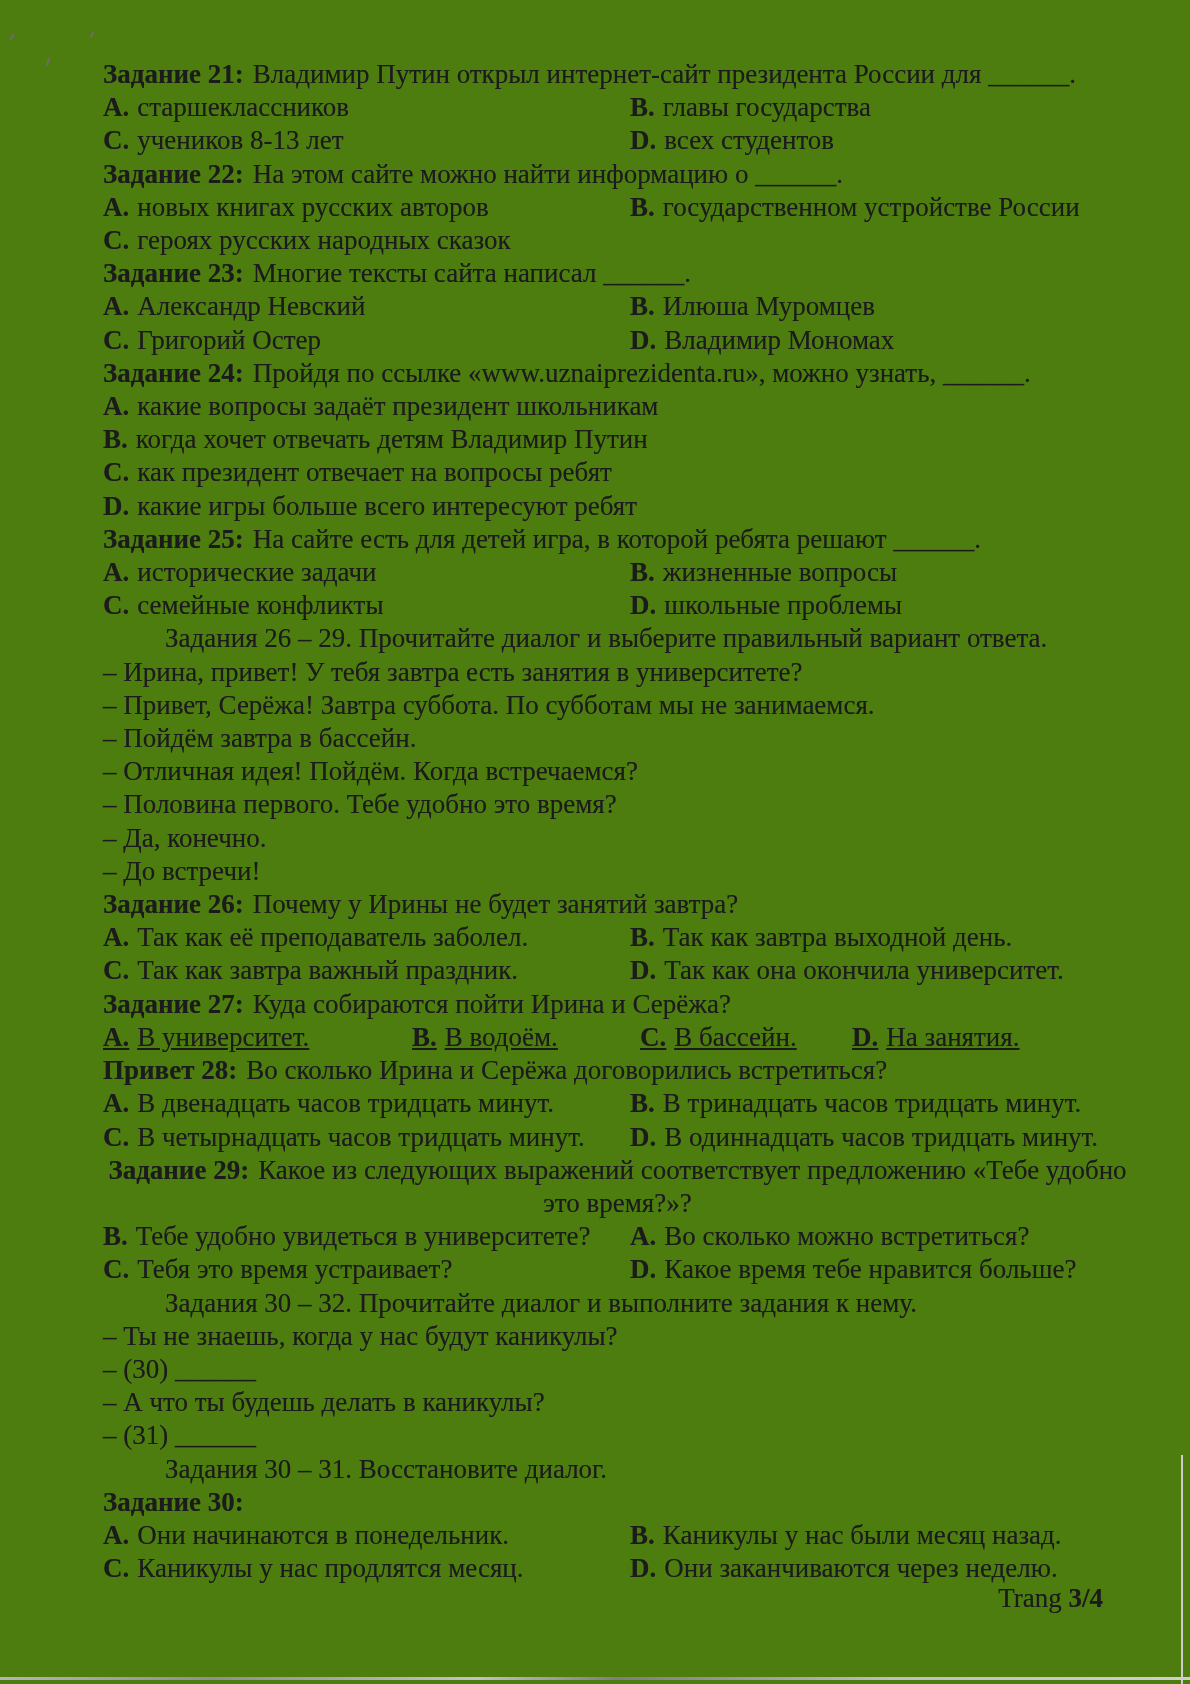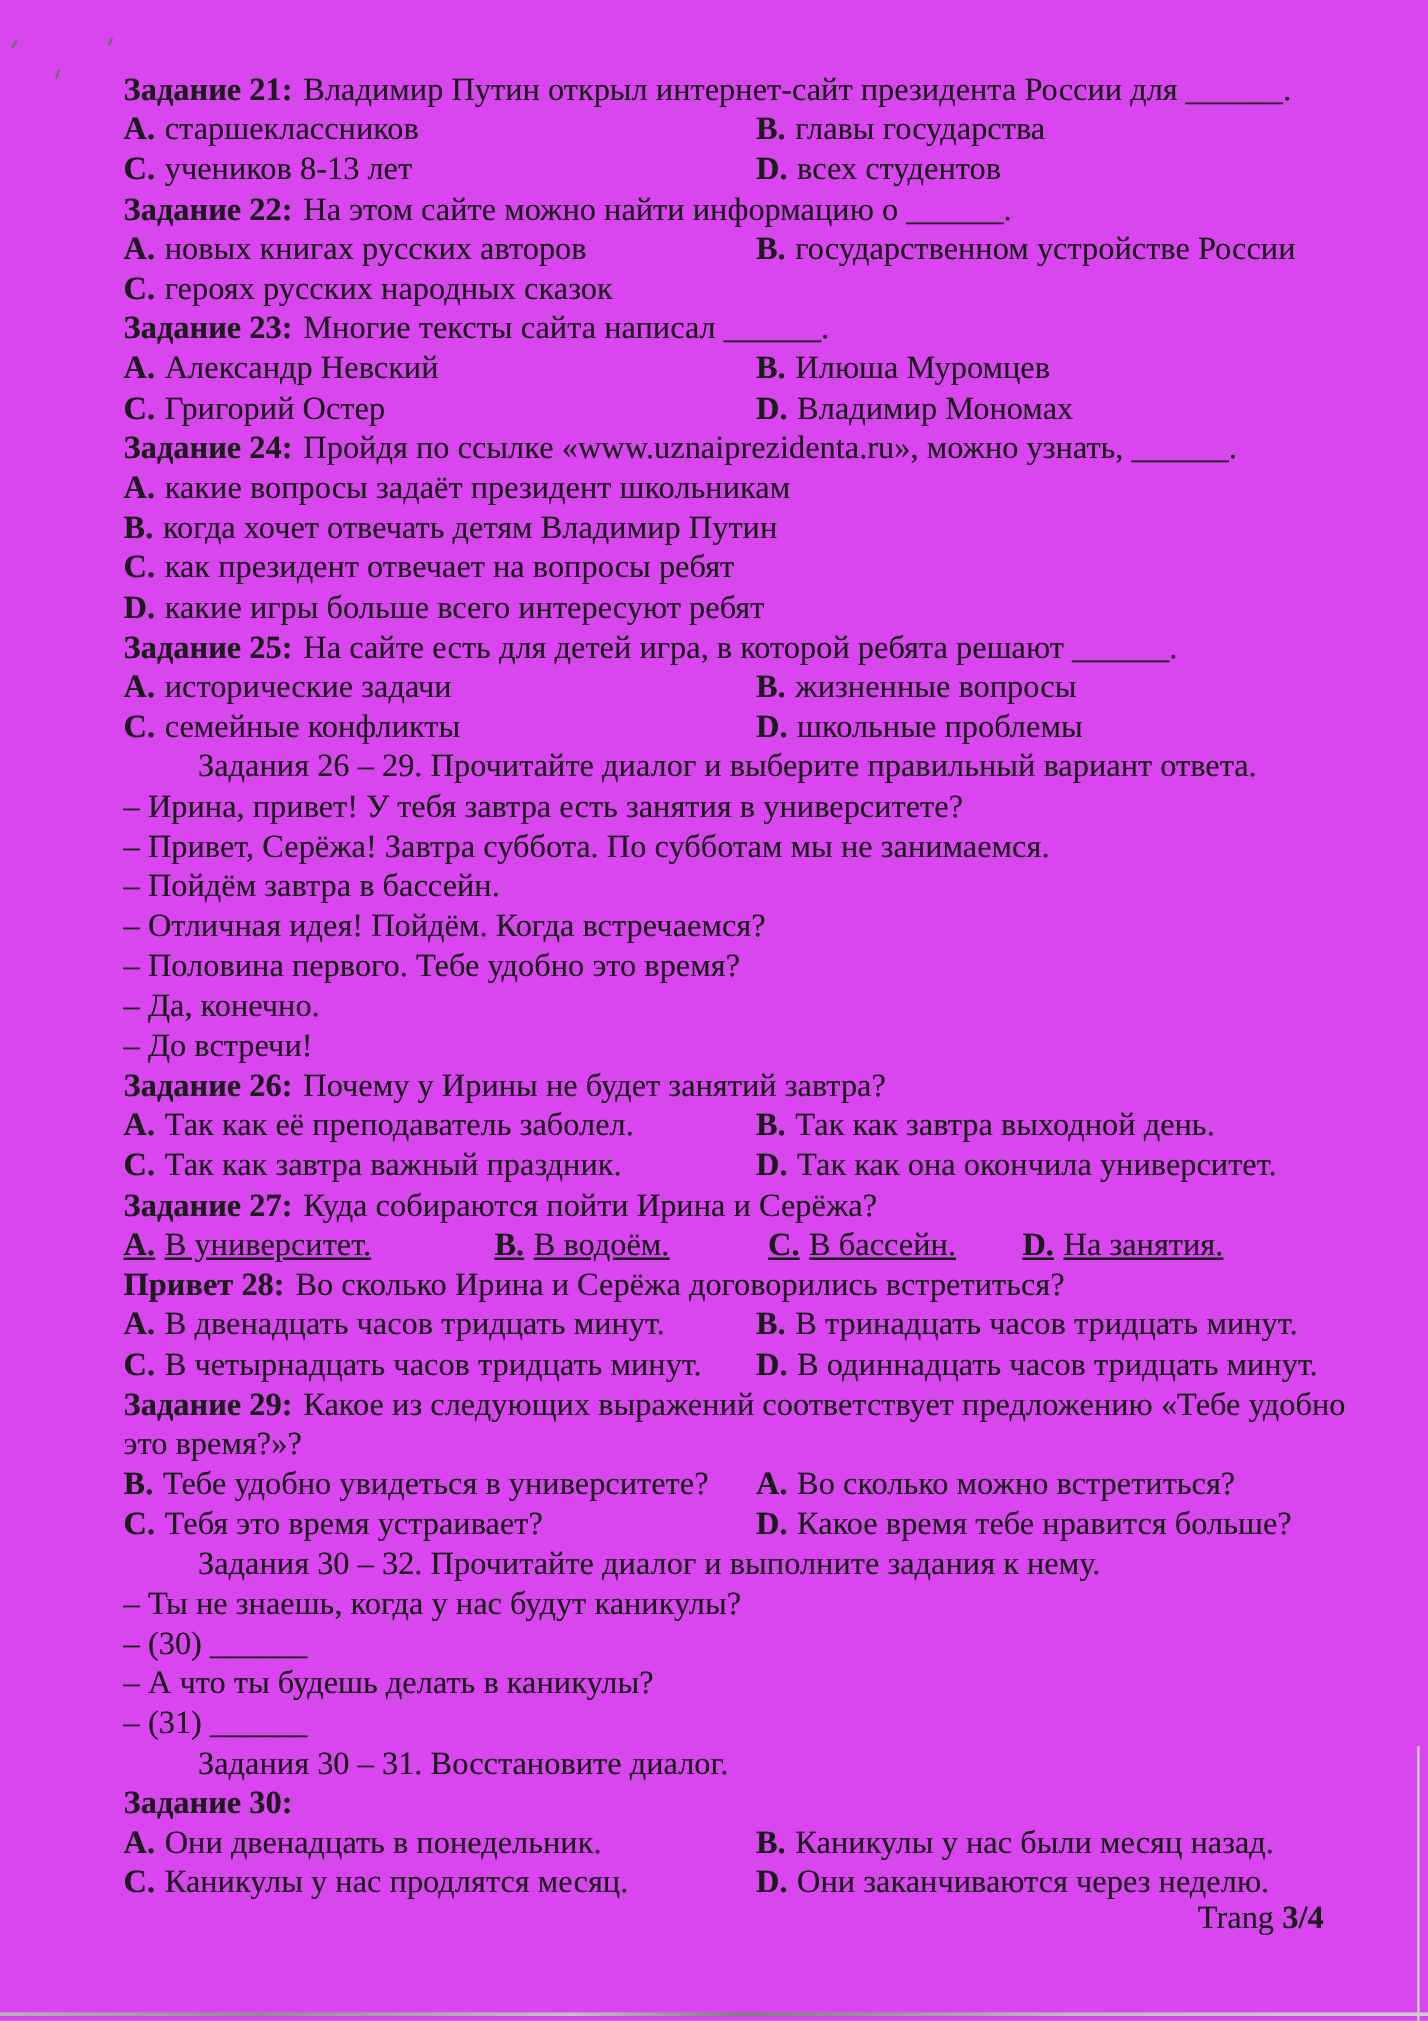--- a/index.html
+++ b/index.html
@@ -5,31 +5,31 @@
   html,body{margin:0;padding:0;}
   body{
     width:1190px;height:1684px;
     background:#ffffff;
     font-family:"Liberation Serif","DejaVu Serif",serif;
     color:#1b1b1b;
     position:relative;
     overflow:hidden;
   }
   .page{
-    position:absolute;inset:0;background:#d946ef;
+    position:absolute;inset:0;background:#4d7c0f;
   }
   .content{
     position:absolute;
     left:103px;top:58px;right:58px;
     font-size:27px;
     line-height:33.2px;
     text-shadow:0 0 .5px rgba(45,45,45,.6);
   }
   .line{white-space:nowrap;min-height:33.2px;}
-  .line.wrap{white-space:normal;}
+  .line.wrap{white-space:normal;text-align:center;}
   .qlabel{font-weight:bold;margin-right:9px;}
   .heading{font-weight:normal;padding-left:62px;}
   .row2{display:grid;grid-template-columns:527px 1fr;}
   .row4{display:grid;grid-template-columns:309px 228px 212px 1fr;text-decoration:underline;}
   .opt-letter{font-weight:bold;margin-right:8px;}
   .footer{
     position:absolute;top:1583px;right:87px;
     font-size:27px;color:#1b1b1b;
     text-shadow:0 0 .5px rgba(45,45,45,.6);
   }
@@ -140,21 +140,21 @@
         <div class="line"><span class="opt-letter">D.</span><span>Какое время тебе нравится больше?</span></div>
       </div>
       <div class="line heading"><span>Задания 30 – 32. Прочитайте диалог и выполните задания к нему.</span></div>
       <div class="line"><span>– Ты не знаешь, когда у нас будут каникулы?</span></div>
       <div class="line"><span>– (30) ______</span></div>
       <div class="line"><span>– А что ты будешь делать в каникулы?</span></div>
       <div class="line"><span>– (31) ______</span></div>
       <div class="line heading"><span>Задания 30 – 31. Восстановите диалог.</span></div>
       <div class="line"><span class="qlabel">Задание 30:</span></div>
       <div class="row2">
-        <div class="line"><span class="opt-letter">A.</span><span>Они двенадцать в понедельник.</span></div>
+        <div class="line"><span class="opt-letter">A.</span><span>Они начинаются в понедельник.</span></div>
         <div class="line"><span class="opt-letter">B.</span><span>Каникулы у нас были месяц назад.</span></div>
       </div>
       <div class="row2">
         <div class="line"><span class="opt-letter">C.</span><span>Каникулы у нас продлятся месяц.</span></div>
         <div class="line"><span class="opt-letter">D.</span><span>Они заканчиваются через неделю.</span></div>
       </div>
     </div>
 
   <div class="footer">
     <span>Trang</span>&nbsp;<b>3/4</b>

